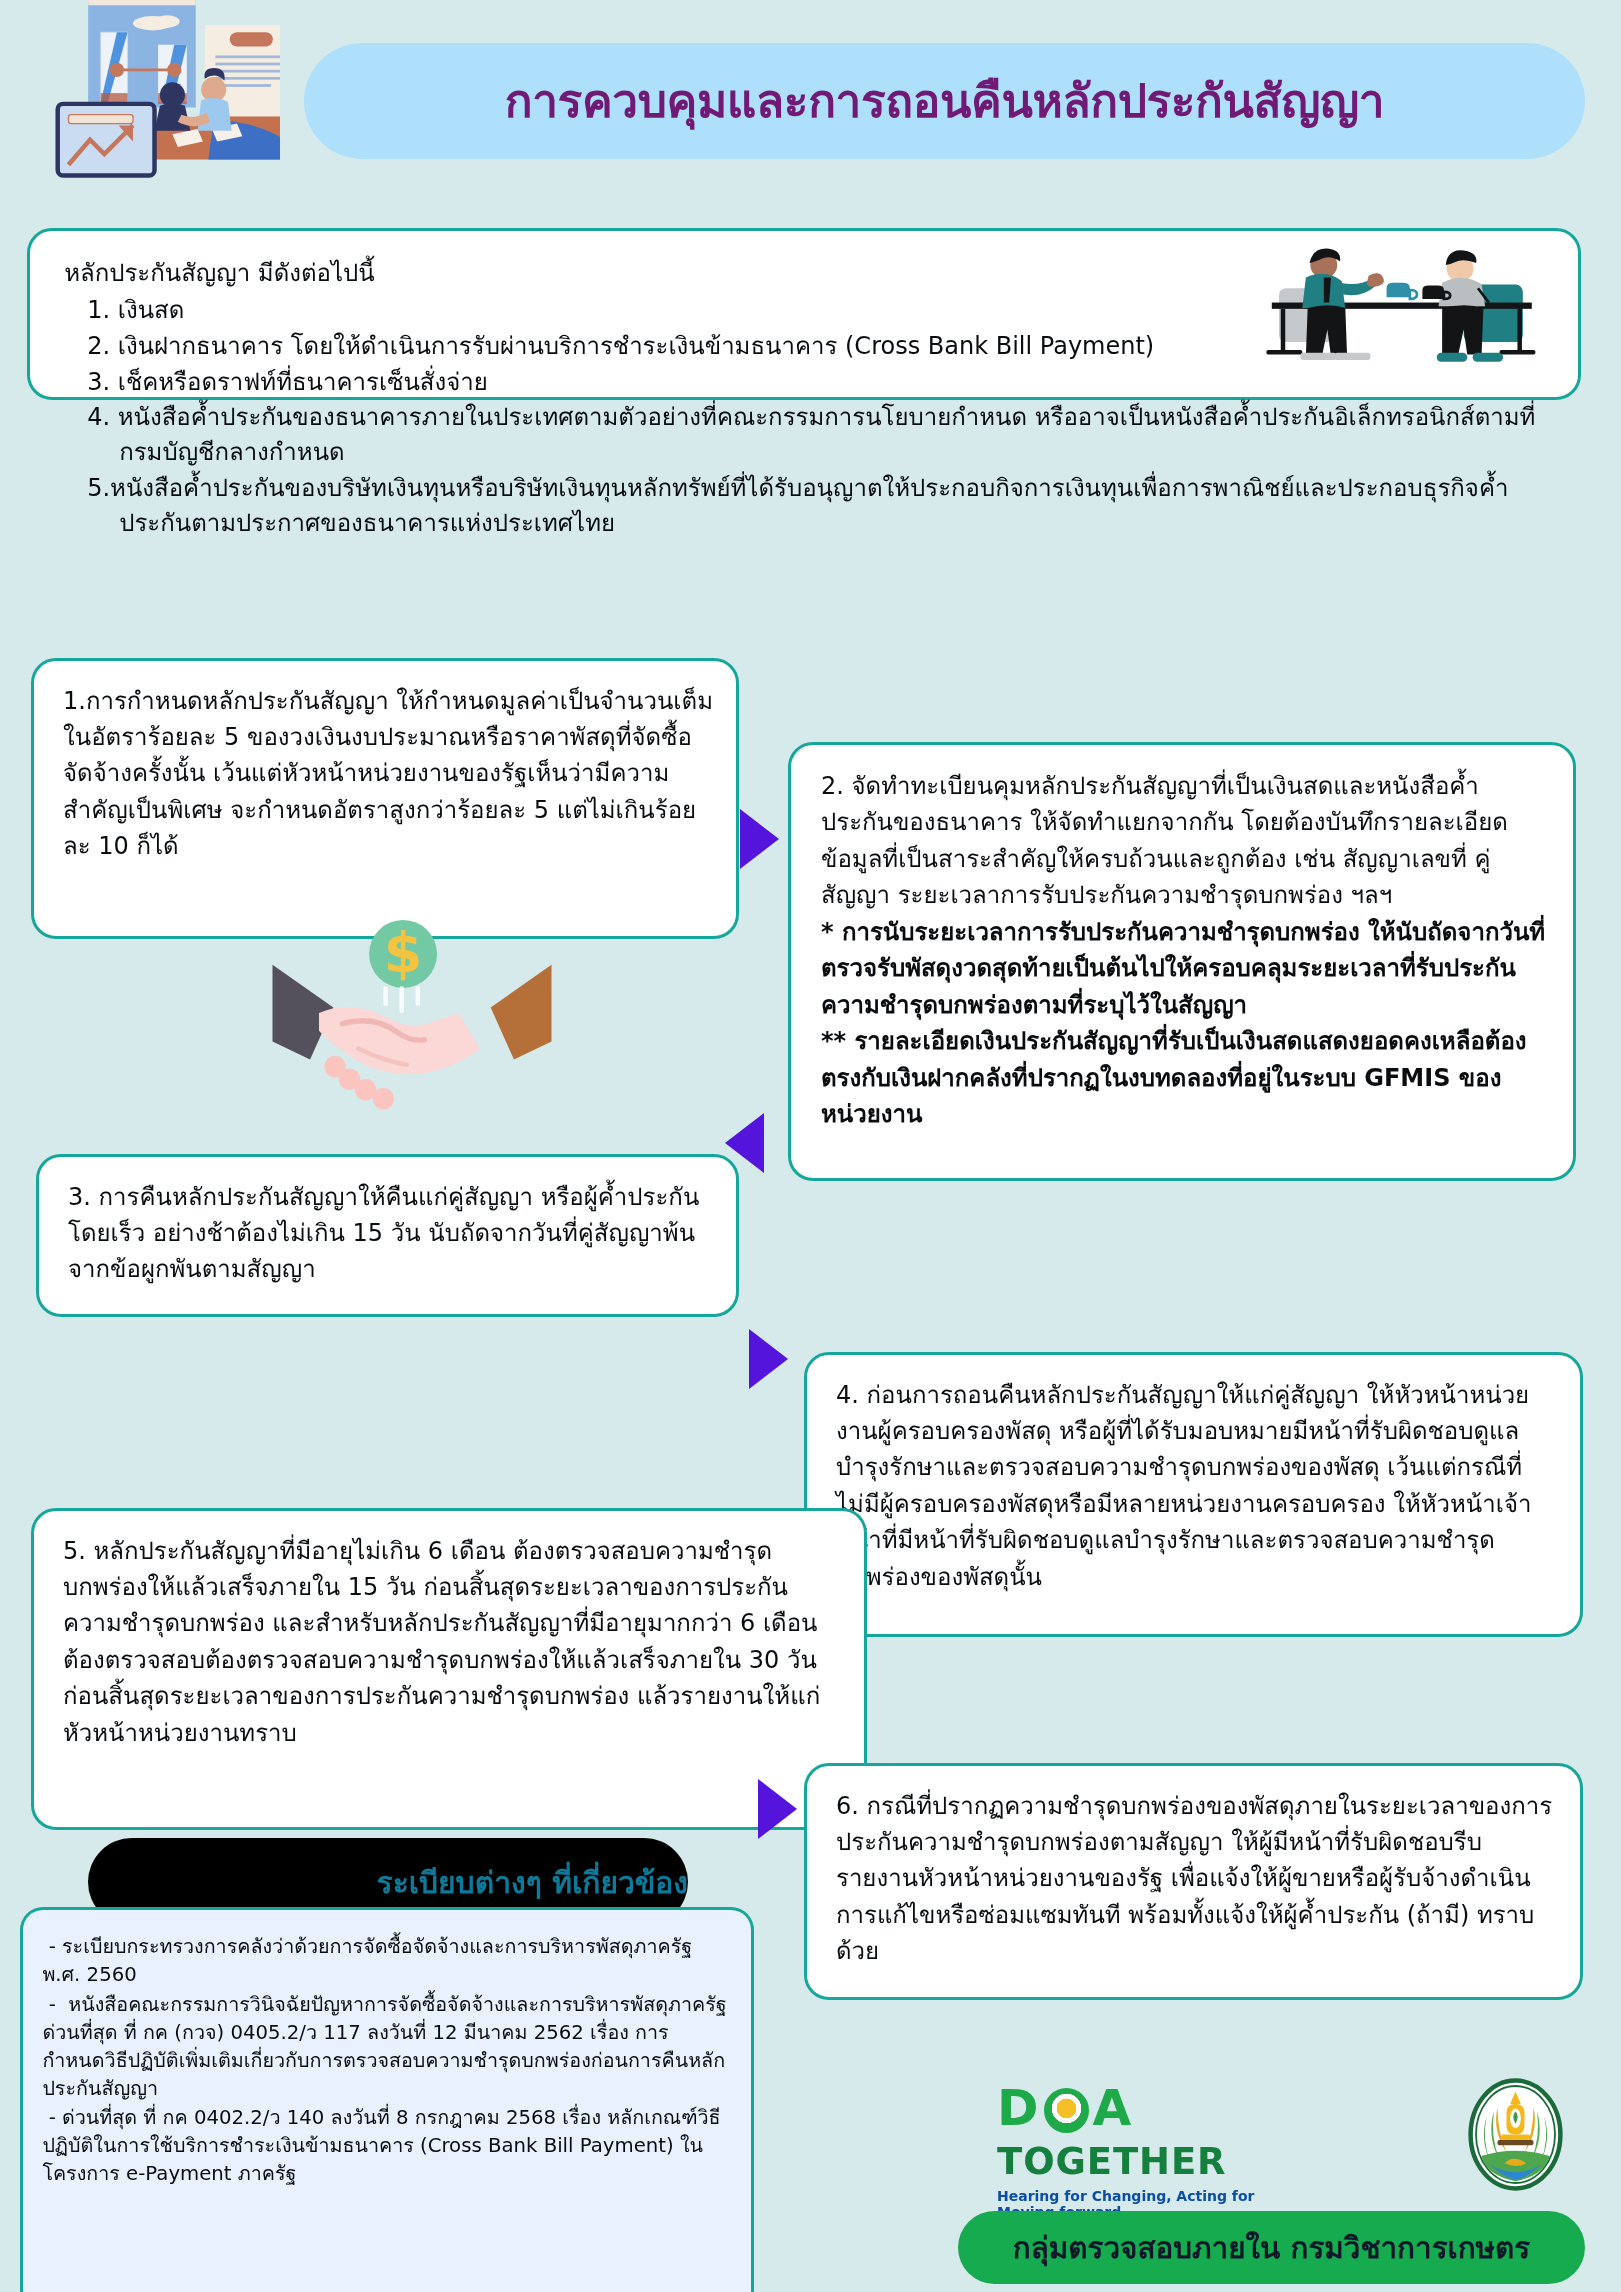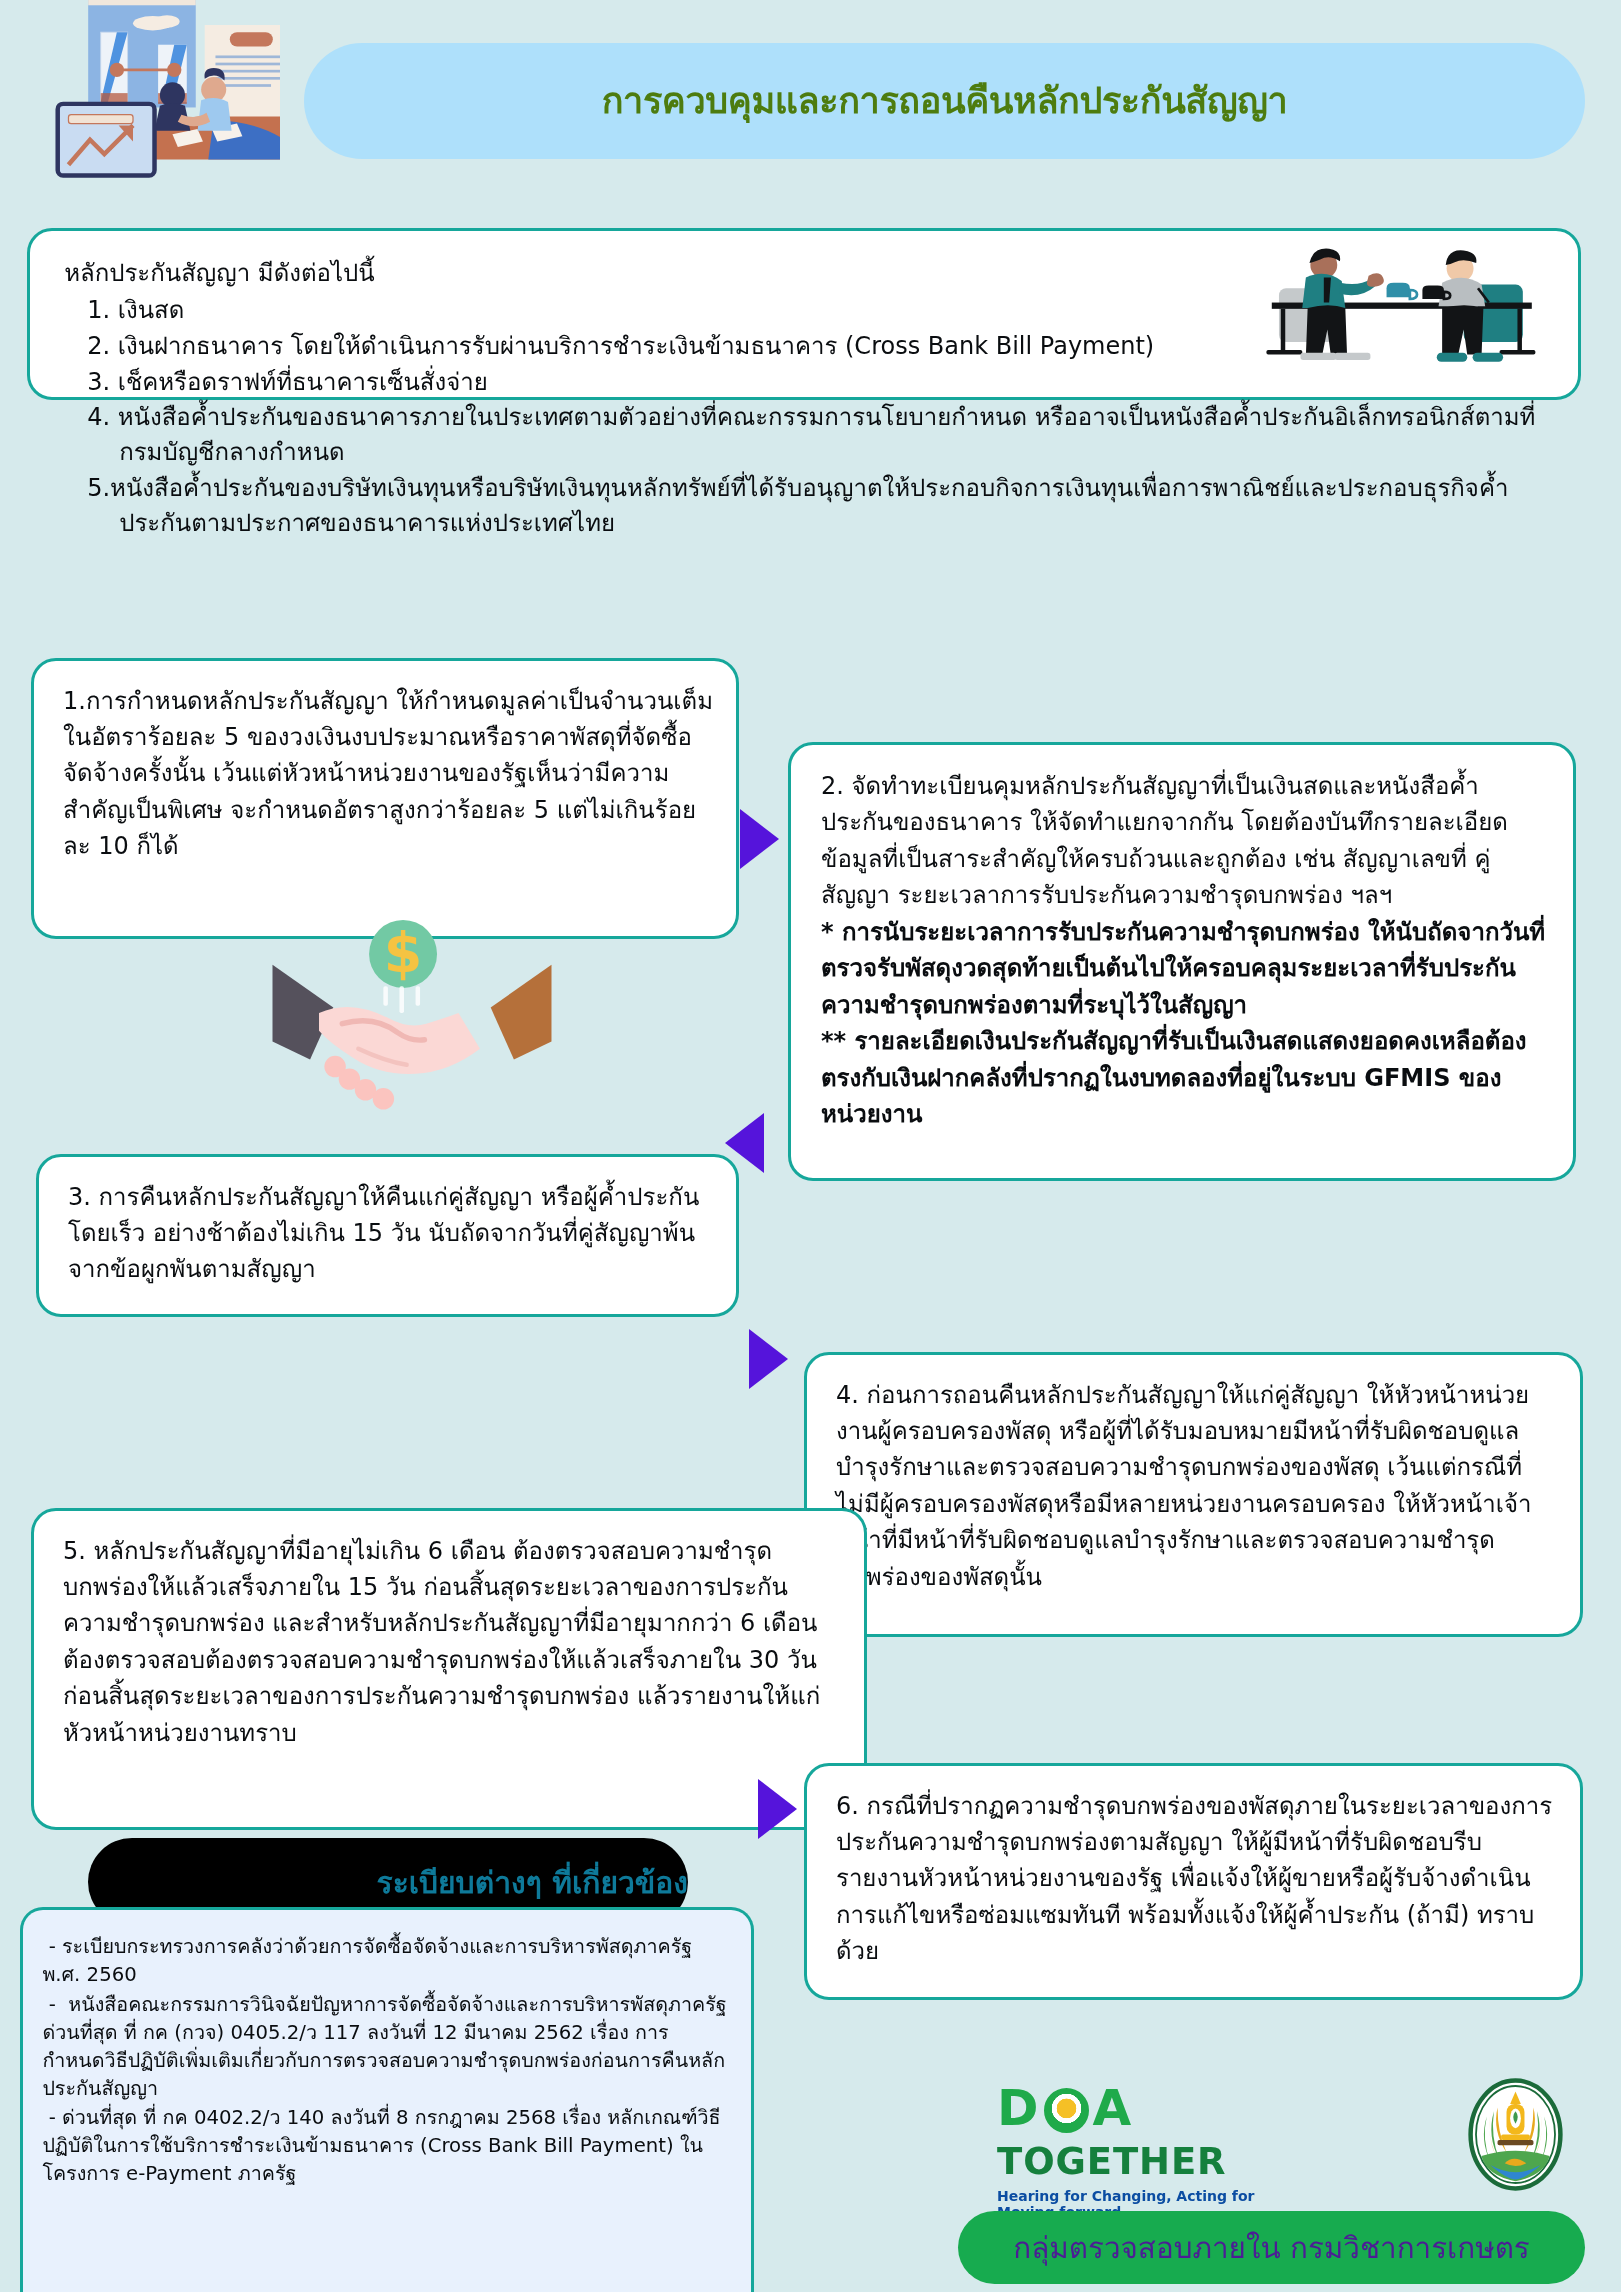--- a/index.html
+++ b/index.html
@@ -23,23 +23,23 @@
     position: absolute;
     left: 304px; top: 43px;
     width: 1281px; height: 116px;
     background: #aee0fb;
     border-radius: 58px;
     display: flex;
     align-items: center;
     justify-content: center;
   }
   .header-title {
-    font-size: 36px;
+    font-size: 46px;
     font-weight: 700;
-    color: #4d7c0f;
+    color: #701a75;
     letter-spacing: -0.4px;
     line-height: 1.1;
     white-space: nowrap;
   }
   .hero-illus {
     position: absolute;
     left: 38px; top: -10.7px;
     width: 242px; height: 193px;
   }
 
@@ -220,22 +220,22 @@
     left: 9px; top: 166px;
     width: 627px; height: 73px;
     background: #17ab4f;
     border-radius: 37px;
     display: flex;
     align-items: center;
     justify-content: center;
   }
   .footer-banner-text {
     font-size: 29.6px;
-    font-weight: 400;
-    color: #4c1d95;
+    font-weight: 700;
+    color: #0f172a;
     white-space: nowrap;
   }
 </style>
 </head>
 <body>
 
 <div class="header">
 
   <svg class="hero-illus" viewBox="0 0 270 215">
     <rect x="56" y="10" width="120" height="122" fill="#8cb4e3"></rect>

